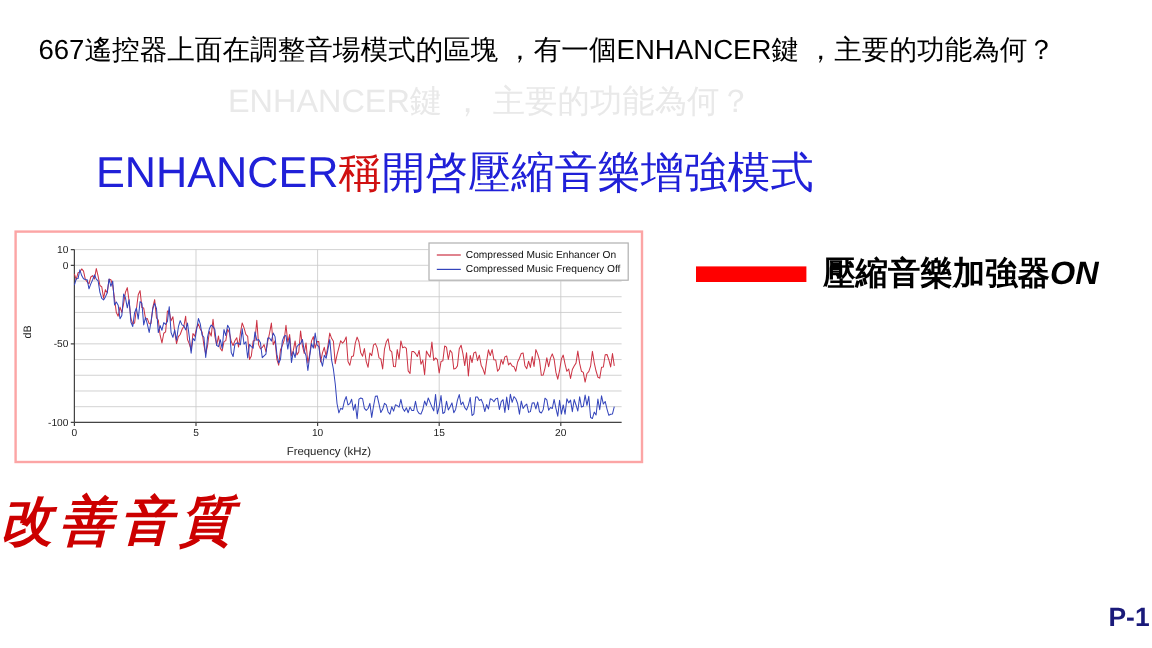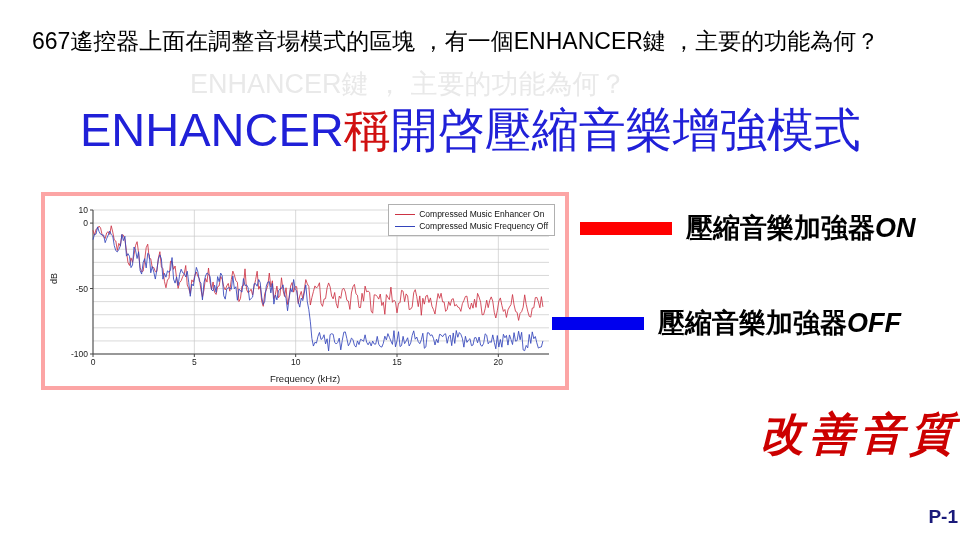--- a/index.html
+++ b/index.html
@@ -12,27 +12,27 @@
     position:absolute;left:32px;top:26px;width:900px;
     font-size:23px;line-height:30px;color:#000;
   }
   .ghost{
     position:absolute;left:190px;top:68px;width:760px;
     font-size:27px;line-height:32px;color:#e9e9e9;white-space:nowrap;
   }
 
   
   .headline{
-    position:absolute;left:80px;top:104px;width:880px;
-    font-size:47px;line-height:52px;color:#2020d8;white-space:nowrap;
+    position:absolute;left:80px;top:118px;width:880px;
+    font-size:36px;line-height:52px;color:#2020d8;white-space:nowrap;
   }
   .headline .red{color:#d01010;}
 
   
-  .chart-wrap{position:absolute;left:41px;top:192px;width:520px;height:190px;background:#fff;border:4px solid #fca5a5;}
+  .chart-wrap{position:absolute;left:12px;top:192px;width:520px;height:190px;background:#fff;border:2px solid #fca5a5;}
   .chart-svg{display:block;}
 
   .legend-box{
     position:absolute;right:10px;top:8px;
     border:1px solid #b0b0b0;background:#fff;
     padding:3px 6px;font-size:8.5px;line-height:12px;color:#111;
   }
   .legend-row{display:flex;align-items:center;gap:4px;white-space:nowrap;text-align:right;}
   .legend-line{width:20px;height:0;border-top:1.3px solid #000;display:inline-block;}
   .legend-line.red{border-color:#cc3344;}
@@ -52,30 +52,30 @@
   .callout .swatch{width:92px;height:13px;margin-right:14px;}
   .callout .swatch.red{background:#ff0000;}
   .callout .swatch.blue{background:#0000ee;}
   .callout .txt{font-size:27px;font-weight:bold;color:#000;white-space:nowrap;}
   .callout .txt i{font-style:italic;}
   #callout-on{left:580px;top:210px;}
   #callout-off{left:552px;top:305px;}
 
   
   .conclusion{
-    position:absolute;left:0;top:405px;width:960px;text-align:right;
+    position:absolute;left:0;top:405px;width:960px;text-align:left;
     font-family:"DejaVu Serif",serif;
     font-size:44px;font-weight:bold;font-style:italic;color:#cc0000;
     letter-spacing:6px;
   }
 
   
   .pagenum{
     position:absolute;right:26px;bottom:12px;
-    font-size:19px;font-weight:bold;color:#1a1a7a;
+    font-size:22px;font-weight:bold;color:#1a1a7a;
   }
 </style>
 </head>
 <body>
 
 <div class="slide">
 
   <div class="question">667遙控器上面在調整音場模式的區塊 ，有一個ENHANCER鍵 ，主要的功能為何？</div>
   <div class="ghost">ENHANCER鍵 ， 主要的功能為何？</div>
 
@@ -140,22 +140,18 @@
 
     <div class="axis-label-y">dB</div>
     <div class="axis-label-x">Frequency (kHz)</div>
   </div>
 
   <div class="callout" id="callout-on">
     <div class="swatch red"></div>
     <div class="txt"><span>壓縮音樂加強器</span><i>ON</i></div>
   </div>
 
-  <div class="callout" id="callout-off">
-    <div class="swatch blue"></div>
-    <div class="txt"><span>壓縮音樂加強器</span><i>OFF</i></div>
-  </div>
 
   <div class="conclusion">改善音質</div>
 
   <div class="pagenum">P-1</div>
 
 </div>
 
 </body></html>

